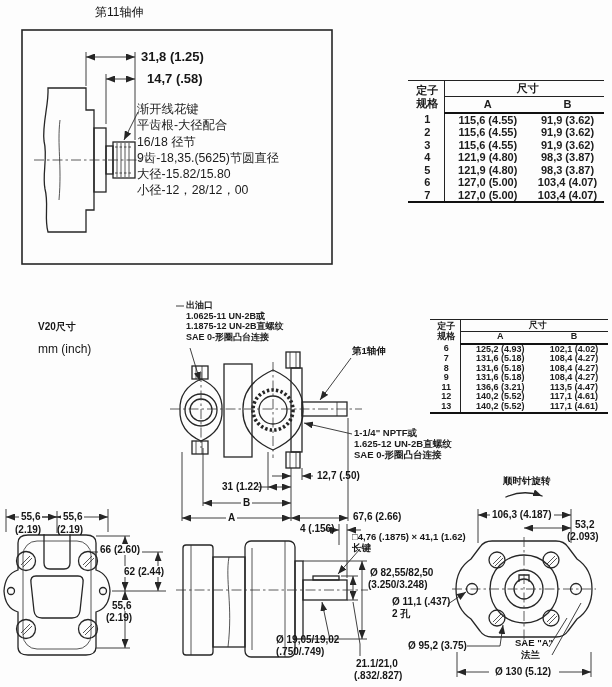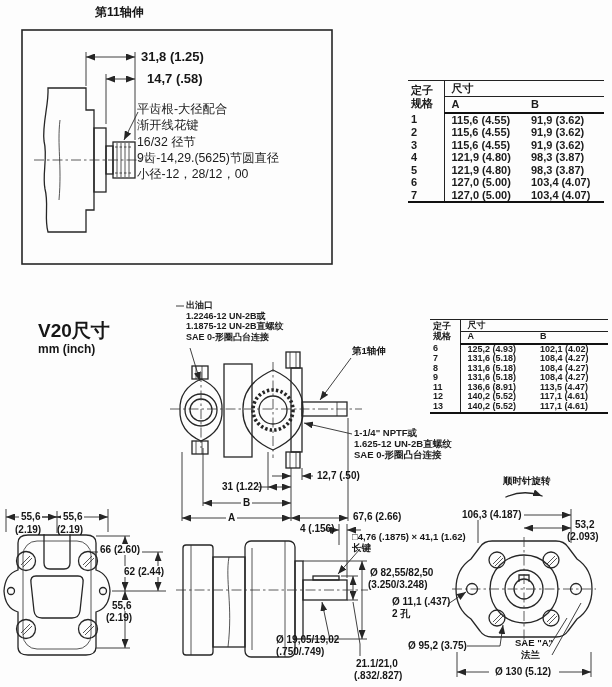--- a/index.html
+++ b/index.html
@@ -10,34 +10,34 @@
   }
   svg.linework { position:absolute; left:0; top:0; }
   svg .ln { stroke:#262626; fill:none; stroke-width:1.3; stroke-linecap:square; }
   svg .tn { stroke:#2b2b2b; fill:none; stroke-width:.8; }
   svg .dim { stroke:#2b2b2b; fill:none; stroke-width:.9; }
   svg .cl { stroke:#333; fill:none; stroke-width:.8; stroke-dasharray:10 3 2.5 3; }
   svg .dash { stroke:#2b2b2b; fill:none; stroke-width:.8; stroke-dasharray:2.5 2; }
   svg .teeth { stroke:#262626; fill:none; stroke-width:3.6; stroke-dasharray:2.4 2.2; }
   .lbl { position:absolute; white-space:nowrap; font-size:10px; font-weight:600; line-height:1.1; color:#161616; }
   .s13 { font-size:13px; }
-  .s15 { font-size:19px; font-weight:700; }
-  .s12b { font-size:12px; font-weight:700; }
+  .s15 { font-size:10px; font-weight:700; }
+  .s12b { font-size:12px; font-weight:400; }
   .s95 { font-size:9.5px; }
   .b   { font-weight:700; }
   .bg  { background:#fdfdfd; padding:0 2px; }
   .notes div { font-size:12.3px; line-height:16.3px; font-weight:500; }
   .ann div { font-size:9px; line-height:10.6px; font-weight:700; }
   .ann2 div { font-size:9.5px; line-height:11px; font-weight:700; }
   .tblwrap { position:absolute; }
   table { border-collapse:collapse; table-layout:fixed; }
   td { font-weight:600; vertical-align:middle; }
   .t1 td { font-size:11px; line-height:12.5px; }
   .t2 td { font-size:9px;  line-height:9.6px; }
-  table { border-top:1.6px solid #222; border-bottom:2px solid #111; }
+  table { border-top:1.6px solid #222; border-bottom:2px solid #111;text-align:center; }
   td.specCol { border-right:1.4px solid #222; padding-left:3px; }
   td.valA { padding-left:7px; }
   td.valB { padding-left:7px; }
   tr.h1 td.size { border-bottom:1.1px solid #222; padding-left:7px; }
   tr.h2 td { border-bottom:2px solid #111; }
   .t1 tr.h1 td, .t1 tr.h2 td { height:16px; }
   .t2 tr.h1 td, .t2 tr.h2 td { height:12px; }
 </style>
 </head>
 <body>
@@ -232,24 +232,25 @@
     <path d="M489,672 L457,672" class="dim" marker-end="url(#ar)"></path>
     <path d="M559,672 L591,672" class="dim" marker-end="url(#ar)"></path>
   </g>
 </svg>
 
 <div class="lbl s12b" style="left:95px;top:6px">第11轴伸</div>
 <div class="lbl s13" style="left:141px;top:50px">31,8 (1.25)</div>
 <div class="lbl s13" style="left:147px;top:72px">14,7 (.58)</div>
 
 <div class="notes" style="position:absolute;left:137px;top:101px">
+  <div>渐开线花键</div>
   <div>平齿根-大径配合</div>
-  <div>渐开线花键</div>
-  <div>16/32 径节</div>
-  <div>9齿-14,29.(5625)节圆直径</div>
+  <div>16/18 径节</div>
+  <div>9齿-18,35.(5625)节圆直径</div>
+  <div>大径-15.82/15.80</div>
   <div>小径-12，28/12，00</div>
 </div>
 
 <div class="tblwrap" style="left:408px;top:80px;width:196px">
   <table class="t1" style="width:196px">
     <colgroup>
         <col style="width:36px">
         <col style="width:80px">
         <col style="width:80px">
       </colgroup>
@@ -338,21 +339,21 @@
           <td class="valA">131,6 (5.18)</td>
           <td class="valB">108,4 (4.27)</td>
         </tr>
     <tr>
           <td class="specCol">9</td>
           <td class="valA">131,6 (5.18)</td>
           <td class="valB">108,4 (4.27)</td>
         </tr>
     <tr>
           <td class="specCol">11</td>
-          <td class="valA">136,6 (8.91)</td>
+          <td class="valA">136,6 (3.21)</td>
           <td class="valB">113,5 (4.47)</td>
         </tr>
     <tr>
           <td class="specCol">12</td>
           <td class="valA">140,2 (5.52)</td>
           <td class="valB">117,1 (4.61)</td>
         </tr>
     <tr>
           <td class="specCol">13</td>
           <td class="valA">140,2 (5.52)</td>
@@ -360,21 +361,21 @@
         </tr>
   </tbody>
     </table>
 </div>
 
 <div class="lbl s15" style="left:38px;top:321px">V20尺寸</div>
 <div class="lbl s12b" style="left:38px;top:343px">mm (inch)</div>
 
 <div class="ann" style="position:absolute;left:186px;top:300px">
   <div>出油口</div>
-  <div>1.2246-12 UN-2B或</div>
+  <div>1.0625-11 UN-2B或</div>
   <div>1.1875-12 UN-2B直螺纹</div>
   <div>SAE 0-形圈凸台连接</div>
 </div>
 
 <div class="lbl s95" style="left:352px;top:346px">第1轴伸</div>
 
 <div class="ann2" style="position:absolute;left:354px;top:427px">
   <div>1-1/4" NPTF或</div>
   <div>1.625-12 UN-2B直螺纹</div>
   <div>SAE  0-形圈凸台连接</div>
@@ -401,19 +402,19 @@
 <div class="lbl" style="left:276px;top:634px">Ø 19,05/19,02</div>
 <div class="lbl" style="left:276px;top:646px">(.750/.749)</div>
 <div class="lbl" style="left:356px;top:658px">21.1/21,0</div>
 <div class="lbl" style="left:354px;top:670px">(.832/.827)</div>
 <div class="lbl" style="left:370px;top:567px">Ø 82,55/82,50</div>
 <div class="lbl" style="left:368px;top:579px">(3.250/3.248)</div>
 <div class="lbl" style="left:392px;top:596px">Ø 11,1 (.437)</div>
 <div class="lbl" style="left:392px;top:608px">2 孔</div>
 
 <div class="lbl s95 b" style="left:503px;top:476px">顺时针旋转</div>
-<div class="lbl bg" style="left:460px;top:509px">106,3 (4.187)</div>
+<div class="lbl bg" style="left:490px;top:509px">106,3 (4.187)</div>
 <div class="lbl" style="left:575px;top:519px">53,2</div>
 <div class="lbl" style="left:567px;top:531px">(2.093)</div>
 <div class="lbl" style="left:408px;top:640px">Ø 95,2 (3.75)</div>
 <div class="lbl s95 b" style="left:515px;top:638px">SAE "A"</div>
 <div class="lbl s95 b" style="left:521px;top:650px">法兰</div>
 <div class="lbl bg" style="left:493px;top:666px">Ø 130 (5.12)</div>
 
 </body></html>

